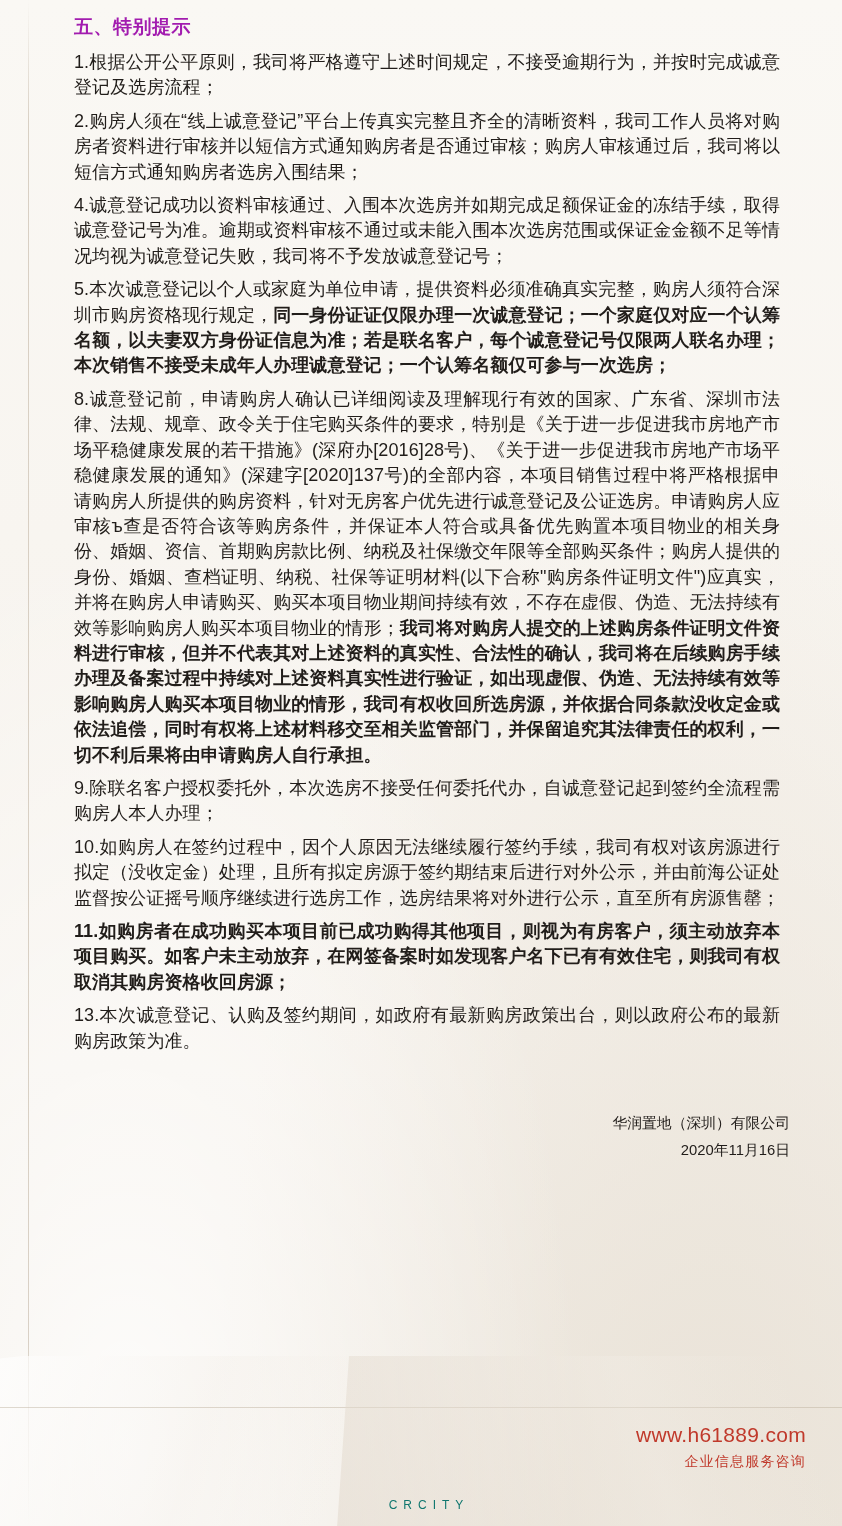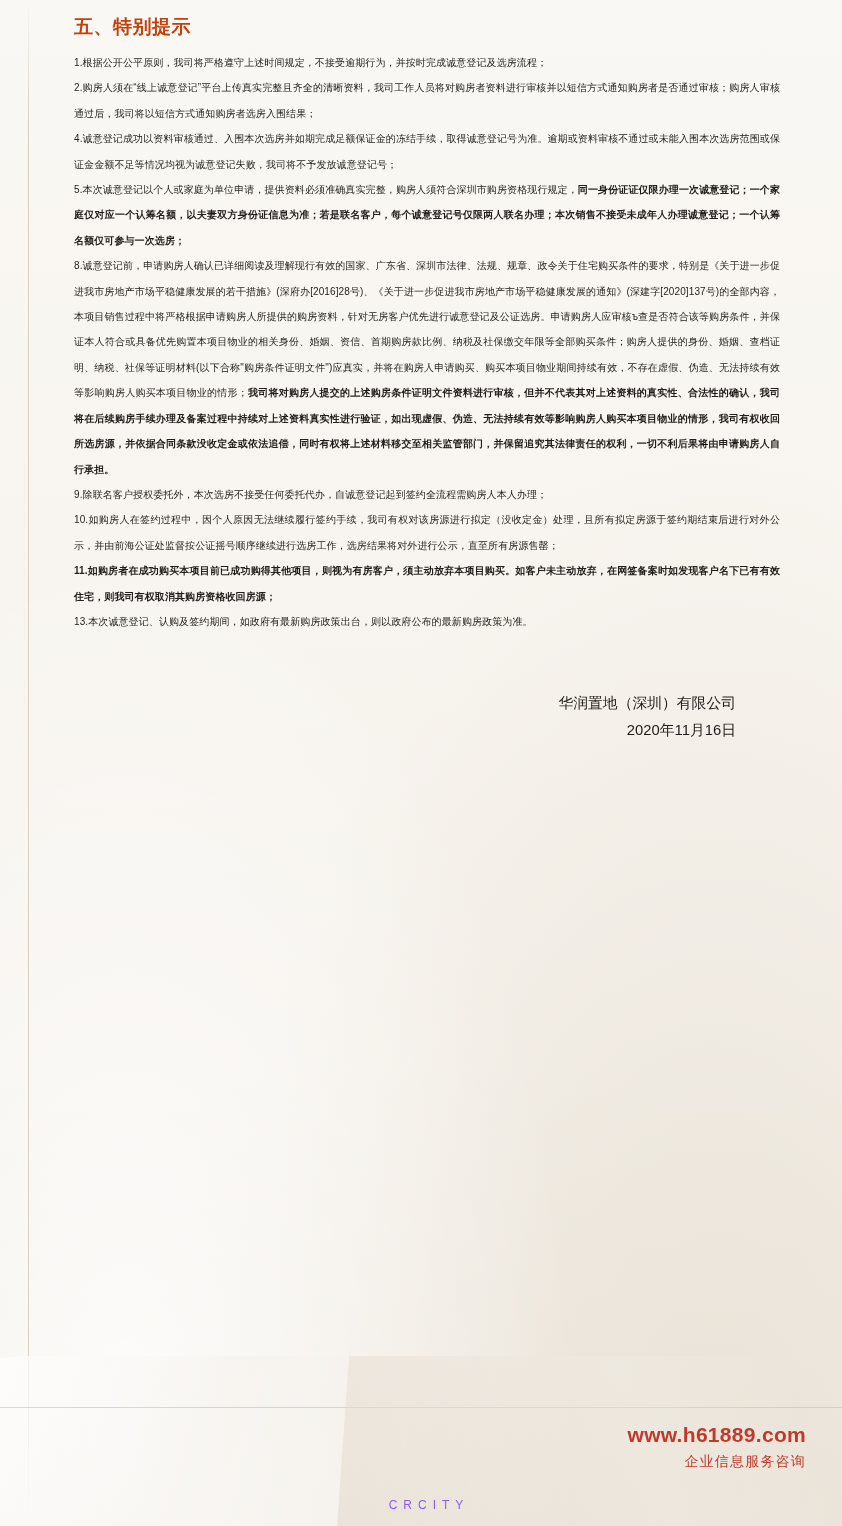--- a/index.html
+++ b/index.html
@@ -35,38 +35,38 @@
   .page {
     position: relative;
     z-index: 2;
     padding: 14px 62px 0 74px;
   }
   h1.section-title {
     font-size: 19px;
     font-weight: bold;
     letter-spacing: 0.5px;
     margin: 0 0 10px 0;
-    color: #c2410c;
+    color: #a21caf;
   }
   p.clause {
-    font-size: 10px;
+    font-size: 18px;
     line-height: 25.4px;
     margin: 0 0 0 0;
     text-align: justify;
     text-justify: inter-ideograph;
     letter-spacing: 0.1px;
     color: #211d1a;
   }
-  p.clause + p.clause { margin-top: 0; }
+  p.clause + p.clause { margin-top: 8px; }
   .b { font-weight: bold; }
   .signature {
     position: relative;
     z-index: 2;
     margin-top: 56px;
-    padding-right: 106px;
+    padding-right: 52px;
     text-align: right;
     font-size: 14.8px;
     line-height: 27px;
     color: #201c19;
   }
   
   .bottom-band {
     position: absolute;
     left: 0; right: 0; bottom: 0;
     height: 170px;
@@ -102,37 +102,36 @@
     z-index: 3;
     text-align: right;
     color: #c0392b;
     font-family: "Liberation Sans", sans-serif;
   }
   .watermark .wm-url {
     font-size: 21px;
     letter-spacing: 0.3px;
     line-height: 26px;
     color: #c0392b;
-    font-weight: bold;
   }
   .watermark .wm-sub {
     font-size: 14px;
     letter-spacing: 1.2px;
     line-height: 26px;
     color: #c0392b;
   }
   .brand-mark {
     position: absolute;
     left: 16px; right: 0;
     bottom: 14px;
     z-index: 3;
     text-align: center;
     font-size: 12px;
     letter-spacing: 6px;
-    color: #8b5cf6;
+    color: #0f766e;
   }
 </style>
 </head>
 <body>
 
 <div class="paper-bg"></div>
 <div class="left-rule"></div>
 
 <div class="page">
 

